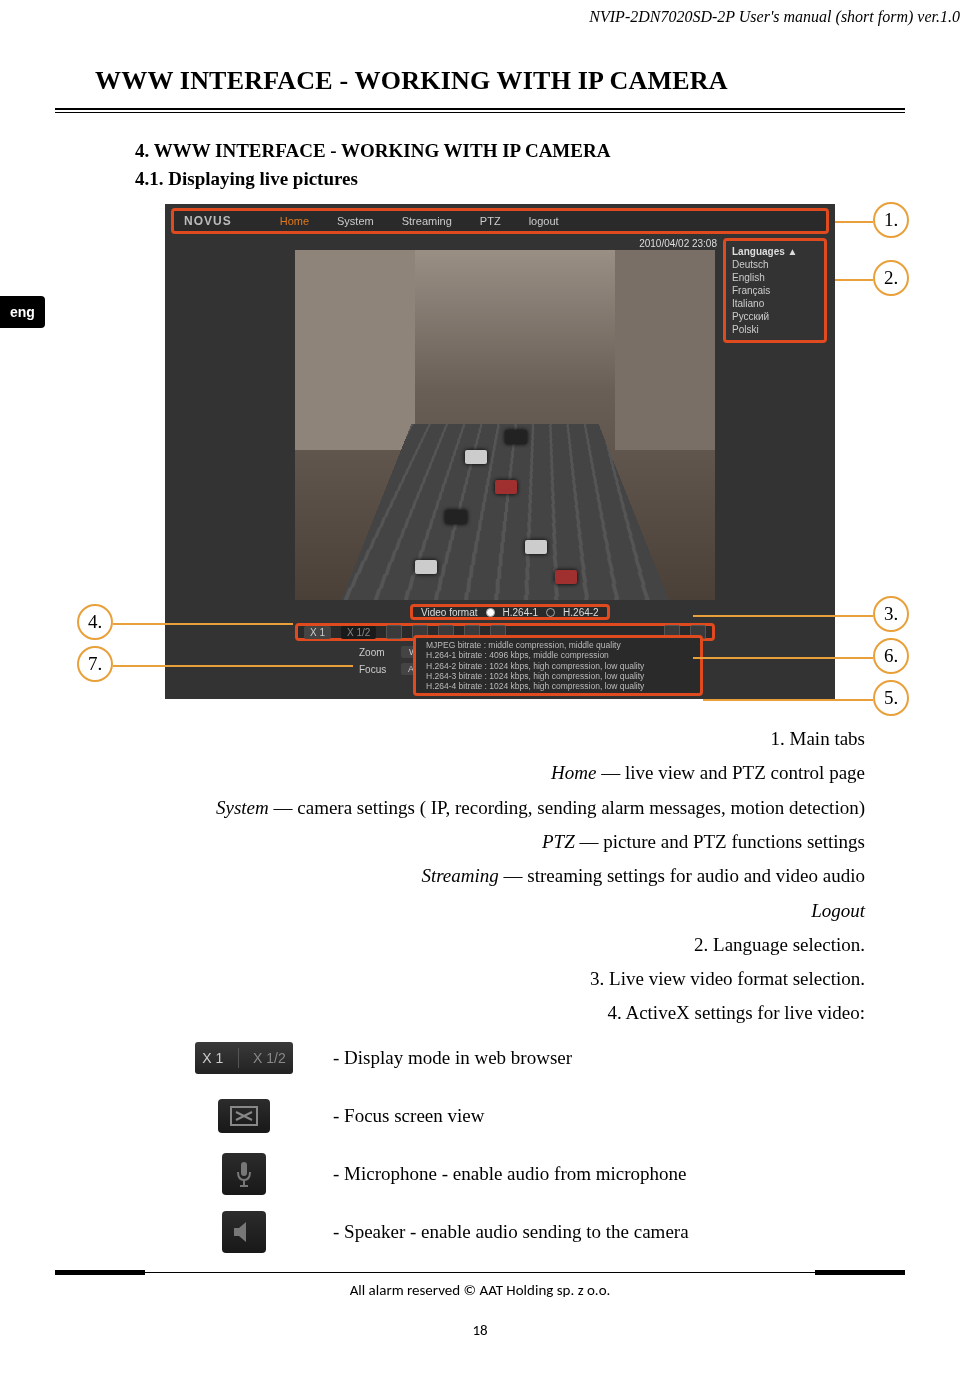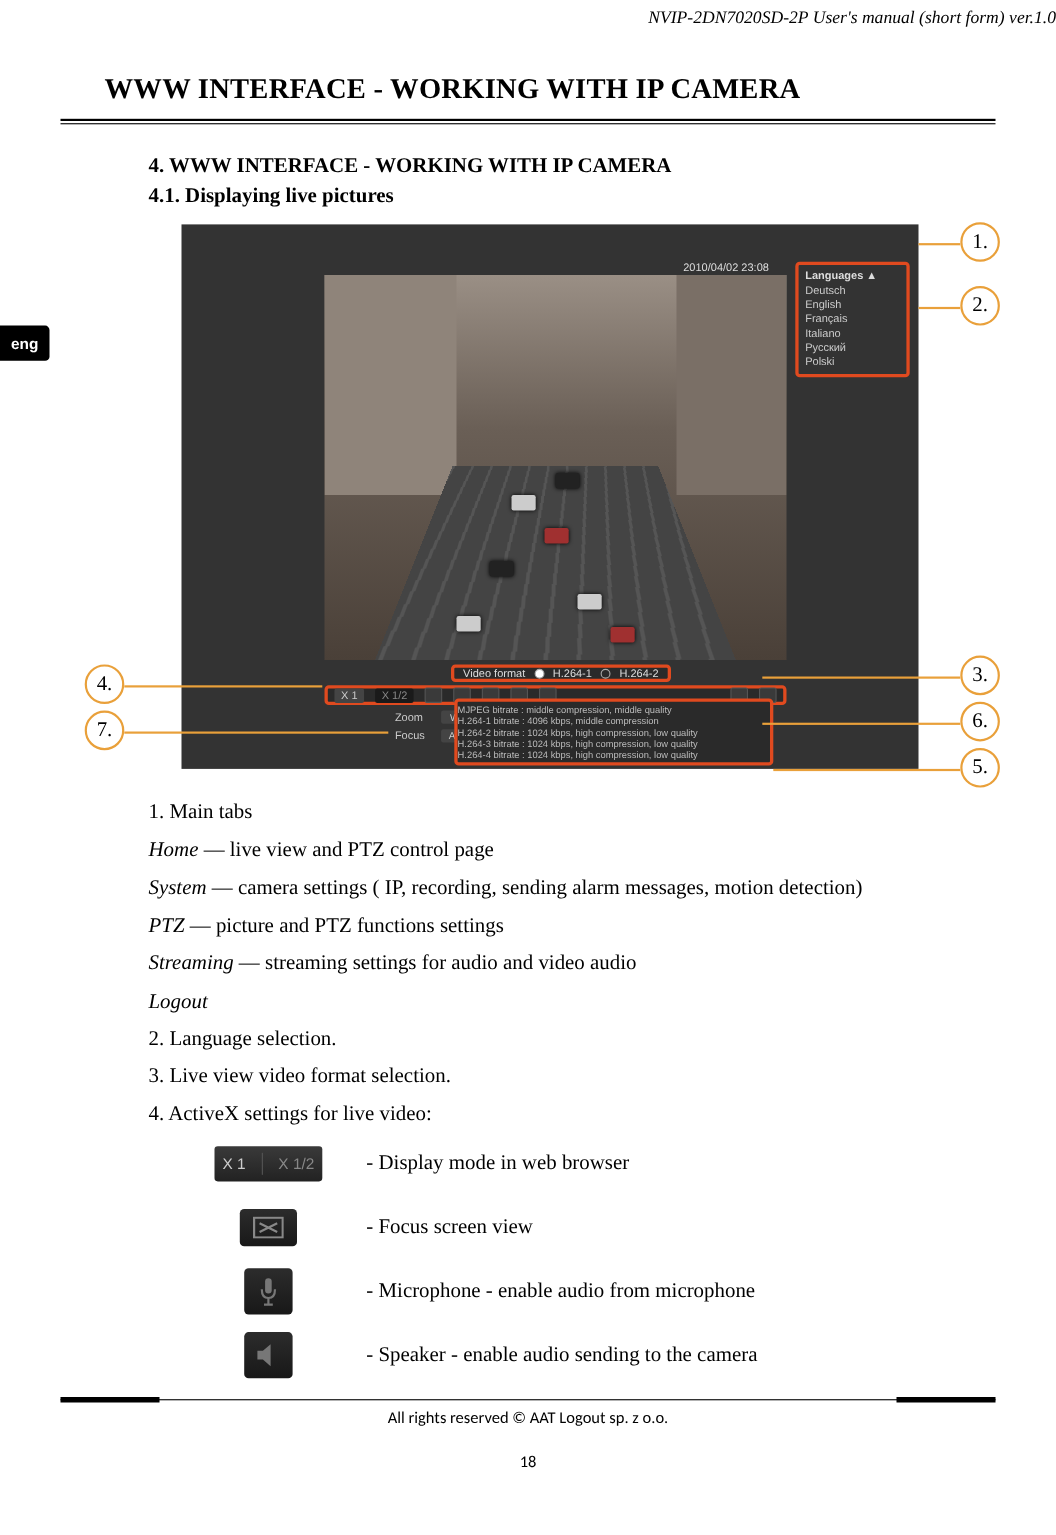--- a/index.html
+++ b/index.html
@@ -66,21 +66,21 @@
     display: flex; align-items: center; gap: 28px;
     padding-left: 10px;
     border: 3px solid #e04a1f;
     border-radius: 4px;
     font-family: Arial, sans-serif; font-size: 11px; color: #ddd;
   }
   .shot-topbar .brand { color: #bbb; font-weight: bold; letter-spacing: 1px; font-size: 12px; margin-right: 20px; }
   .shot-topbar .nav { color: #ccc; }
   .shot-topbar .nav.active { color: #e07a1f; }
   .shot-time {
-    position: absolute; top: 34px; right: 136px;
+    position: absolute; top: 34px; right: 118px;
     font-family: Arial, sans-serif; font-size: 10px; color: #ddd;
   }
   .lang-box {
     position: absolute; top: 34px; right: 8px; width: 104px;
     background: #333; border: 3px solid #e04a1f; border-radius: 4px;
     font-family: Arial, sans-serif; font-size: 10px; color: #ccc;
     padding: 4px 6px; line-height: 1.3;
   }
   .lang-box .head { color: #ddd; font-weight: bold; }
   .video-area {
@@ -127,33 +127,33 @@
     position:absolute; left:194px; top:458px; height:14px;
     font-family:Arial,sans-serif; font-size:10px; color:#ccc;
     display:flex; align-items:center; gap:4px;
   }
   .focus-row .lab{width:38px;}
   .focus-row .btn{background:#444;padding:1px 7px;border-radius:2px;font-size:9px;}
   .bitrate-box {
     position:absolute; left:248px; bottom:3px; width:290px;
     border:3px solid #e04a1f; border-radius:4px; background:#2a2a2a;
     font-family:Arial,sans-serif; font-size:8.5px; color:#bbb;
-    padding:2px 0; line-height:1.2;margin-top:28px;
+    padding:2px 10px; line-height:1.2;margin-top:28px;
   }
   .callout {
     position:absolute; width:36px; height:36px; border-radius:50%;
     background:#fff; border:2px solid #e9a03a;
     display:flex; align-items:center; justify-content:center;
     font-family:"Times New Roman",serif; font-size:19px;
   }
   .callout-line {
     position:absolute; height:2px; background:#e9a03a;
   }
   .body-text { margin: 24px 95px 0 135px; font-size:19px; line-height:1.7; }
-  .body-text p { margin-bottom: 2px; }
+  .body-text p { margin-bottom: 2px; text-align: right; }
   .body-text .ital { font-style: italic; }
   .indent { }
   .ax-list { margin: 10px 0 0 195px; }
   .ax-item { display:flex; align-items:center; gap:40px; margin-bottom:22px; }
   .ax-icon { width:98px; height:36px; display:flex; align-items:center; justify-content:center; }
   .ax-desc { font-size:19px; }
   .ico-x1x12 {
     width:98px;height:32px;background:linear-gradient(#3a3a3a,#222);border-radius:3px;
     display:flex;align-items:center;justify-content:space-around;color:#888;font-family:Arial,sans-serif;font-size:14px;
   }
@@ -184,20 +184,28 @@
 
 <div class="content">
   <p class="h4">4. WWW INTERFACE - WORKING WITH IP CAMERA</p>
   <p class="h4">4.1. Displaying live pictures</p>
 </div>
 
 <div class="eng-tab">eng</div>
 
 <div class="screenshot-wrap" style="margin-left:135px;margin-top:12px;">
   <div class="shot">
+    <div class="shot-topbar">
+      <span class="brand">NOVUS</span>
+      <span class="nav active">Home</span>
+      <span class="nav">System</span>
+      <span class="nav">Streaming</span>
+      <span class="nav">PTZ</span>
+      <span class="nav">logout</span>
+    </div>
     <div class="shot-time">2010/04/02 23:08</div>
     <div class="lang-box">
       <div class="head">Languages ▲</div>
       <div>Deutsch</div>
       <div>English</div>
       <div>Français</div>
       <div>Italiano</div>
       <div>Русский</div>
       <div>Polski</div>
     </div>
@@ -324,14 +332,14 @@
           <svg width="26" height="26" viewBox="0 0 26 26">
             <path d="M3 9 H8 L15 3 V23 L8 17 H3 Z" fill="#777"></path>
           </svg>
         </div>
     </div>
     <div class="ax-desc">- Speaker - enable audio sending to the camera</div>
   </div>
 </div>
 
 <div class="footer-rule"></div>
-<div class="footer-text">All rights reserved © AAT Logout sp. z o.o.</div>
+<div class="footer-text">All alarm reserved © AAT Holding sp. z o.o.</div>
 <div class="page-num">18</div>
 
 </body></html>

